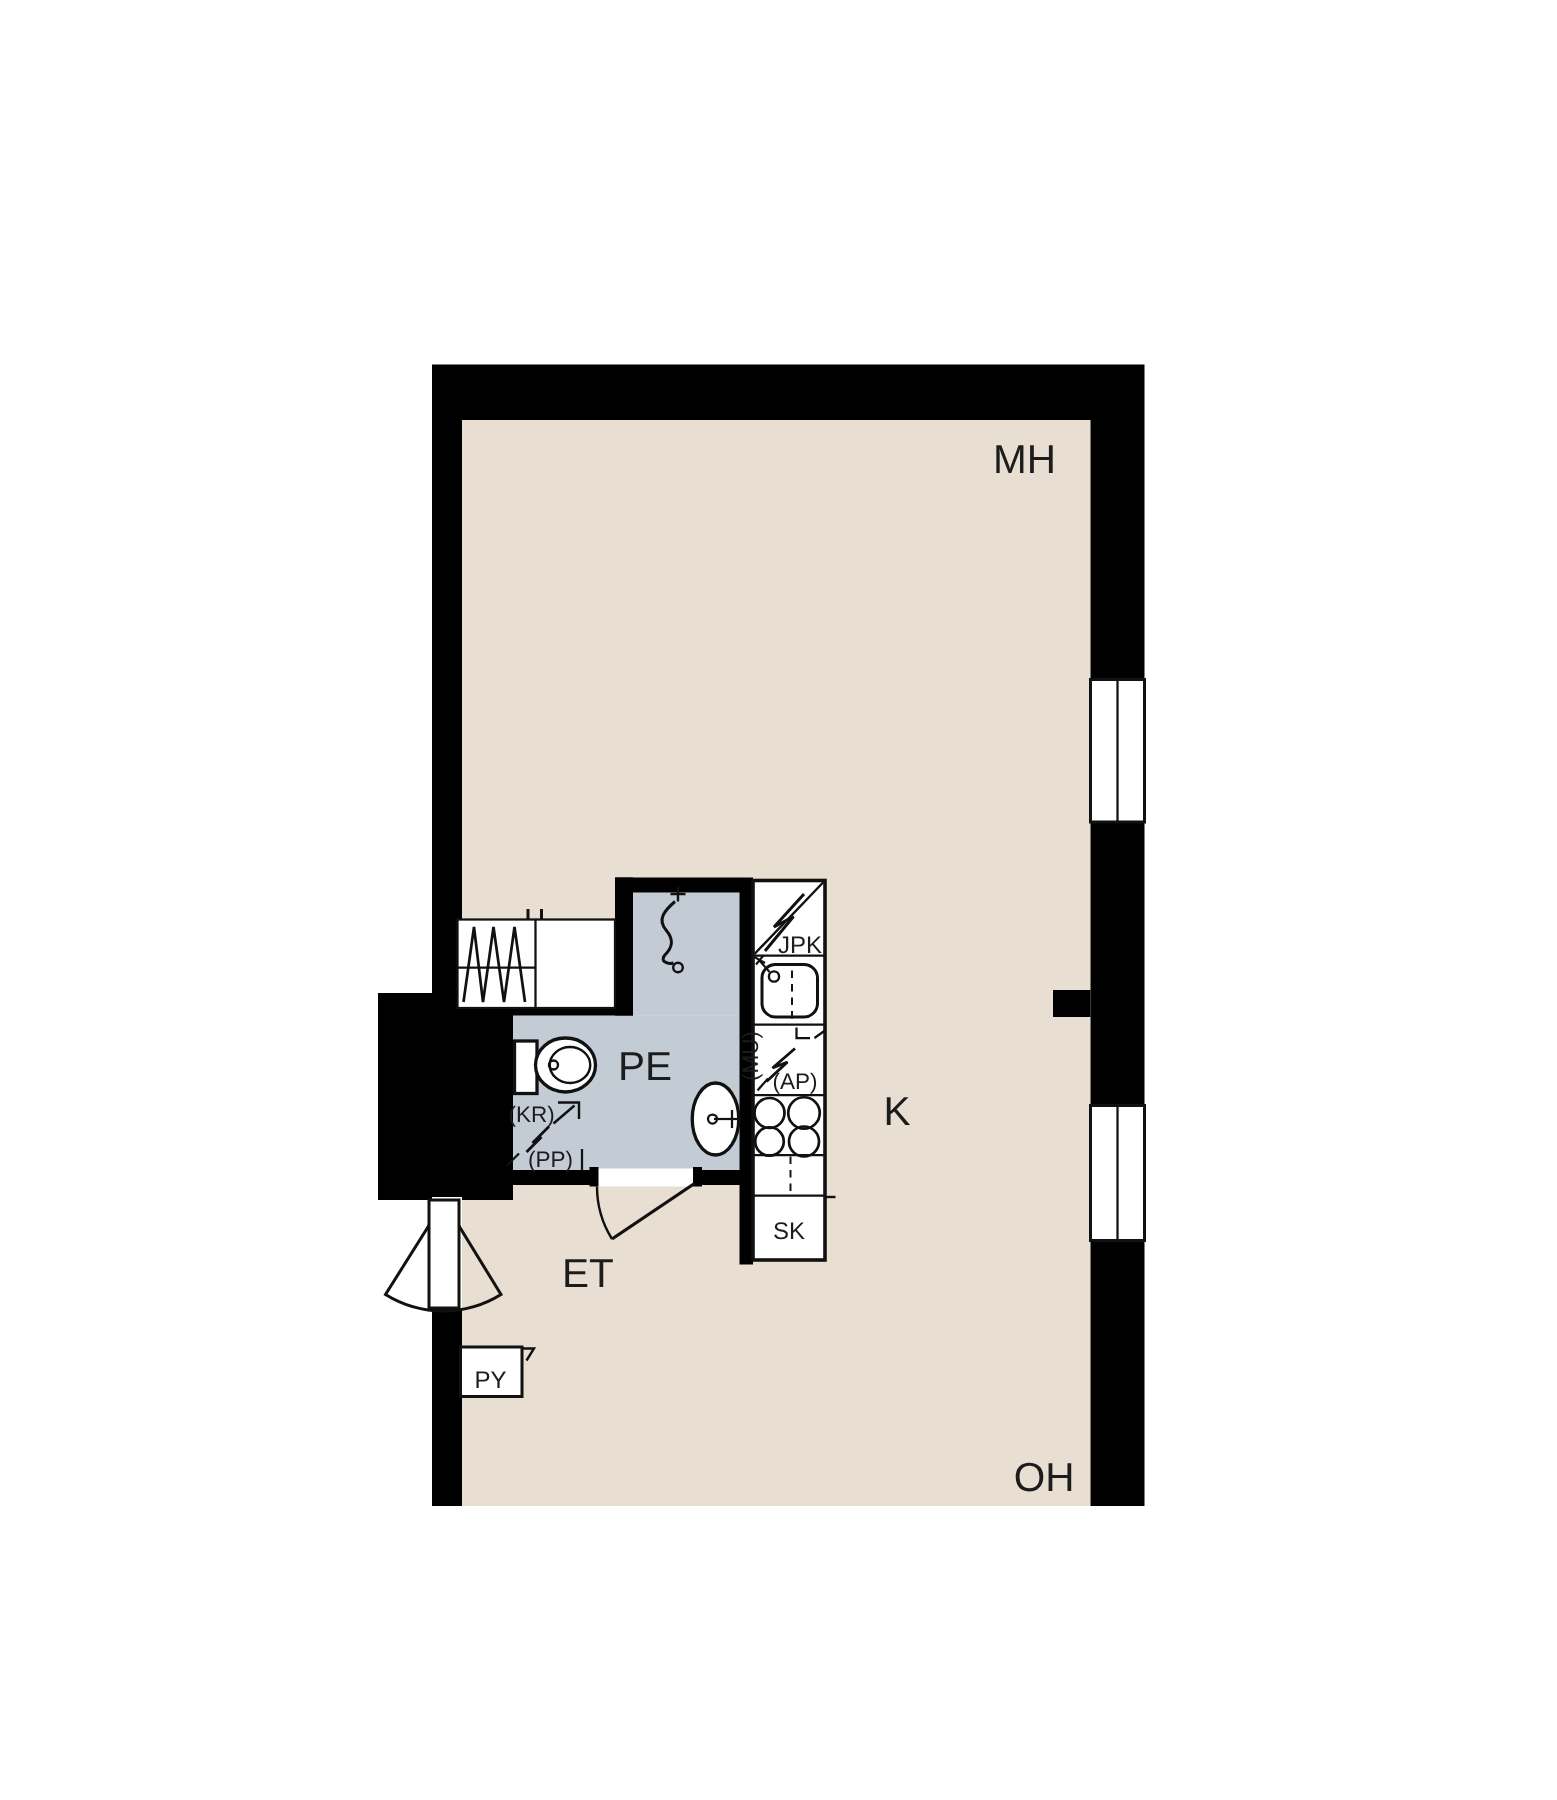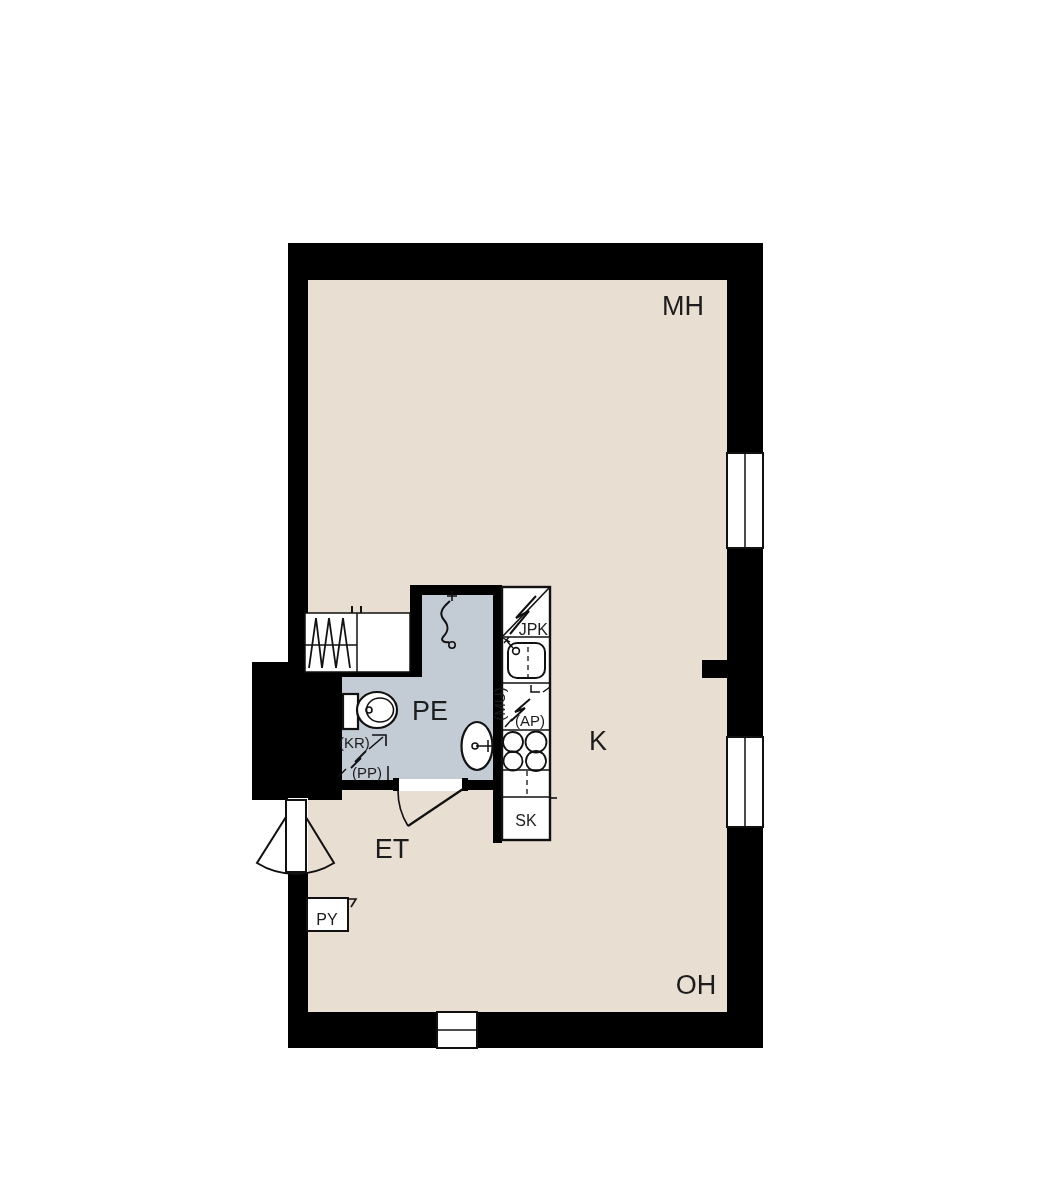--- a/index.html
+++ b/index.html
@@ -1,16 +1,16 @@
 <!DOCTYPE html>
 <html><head>
 <meta charset="utf-8">
 <style>
   html,body{margin:0;padding:0;background:#ffffff;}
-  .page{position:relative;width:1038px;height:1200px;background:#ffffff;overflow:hidden;}
+  .page{position:relative;width:1038px;height:1004px;background:#ffffff;overflow:hidden;}
   svg{display:block;}
   .lbl{font-family:"Liberation Sans","DejaVu Sans",sans-serif;fill:#1c1c1c;}
   .lbl-room{font-size:27px;}
   .lbl-fix{font-size:16px;}
   .lbl-res{font-size:15px;}
   .ln{stroke:#111111;fill:none;}
   .fixture{fill:#ffffff;stroke:#111111;}
 </style>
 </head>
 <body>

